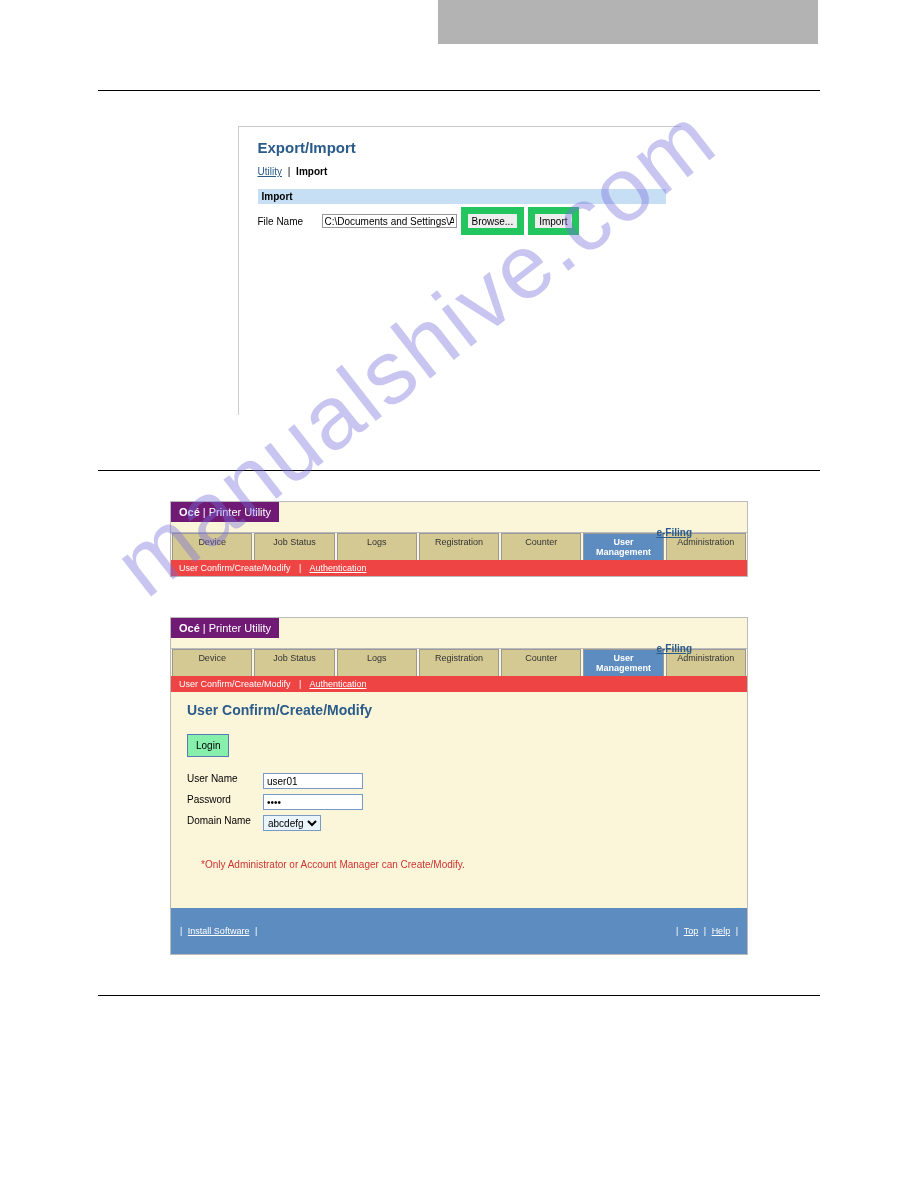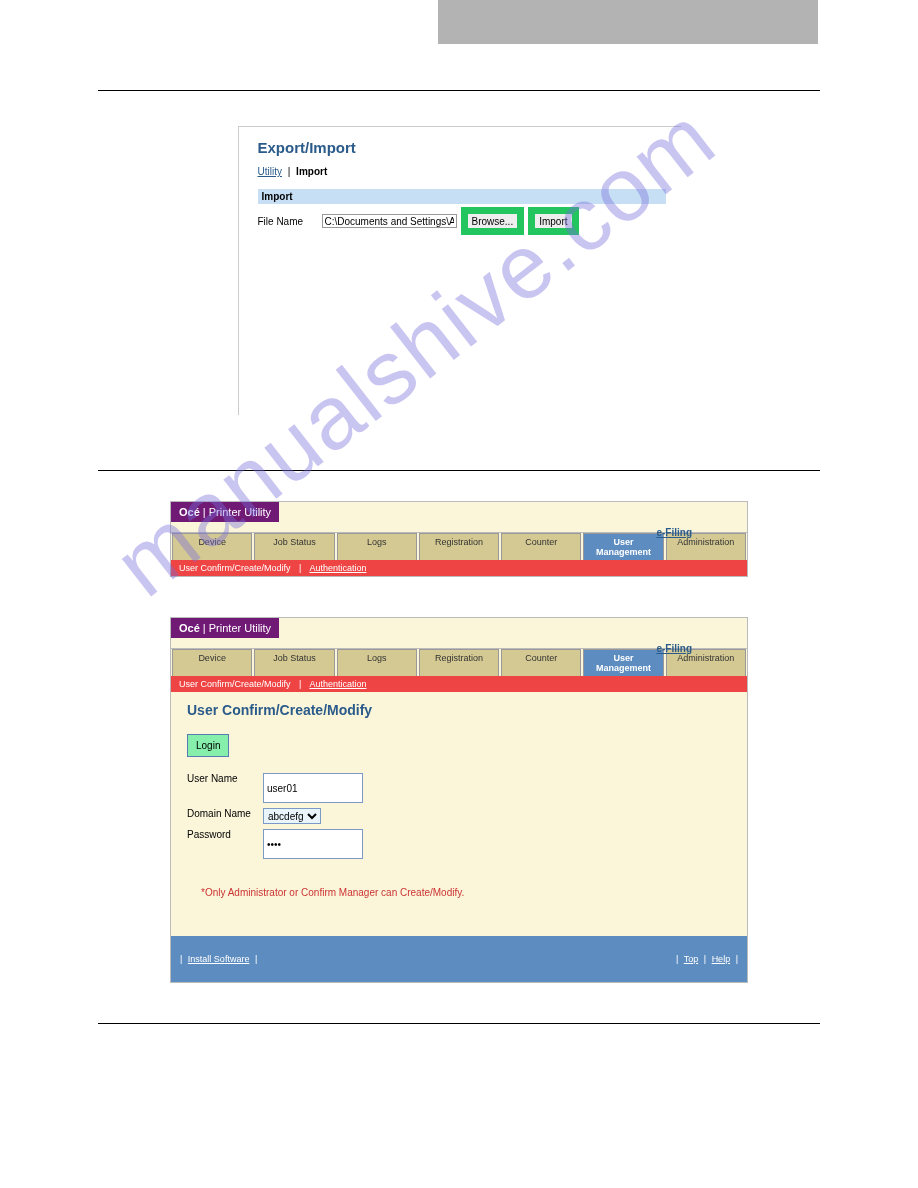--- a/index.html
+++ b/index.html
@@ -162,21 +162,21 @@
   }
   .form-row {
     display: flex;
     align-items: flex-start;
     margin-bottom: 5px;
     font-size: 10px;
   }
   .form-row .flabel { width: 76px; }
   .form-row input[type=text], .form-row input[type=password] {
     font-size: 10px;
-    height: 30px;
+    height: 16px;
     width: 100px;
     border: 1px solid #7a9ac5;
     padding: 0 3px;
   }
   .form-row select {
     font-size: 10px;
     height: 16px;
     border: 1px solid #7a9ac5;
     background: #eaf4fb;
   }
@@ -287,30 +287,30 @@
       <a>Authentication</a>
     </div>
     <div class="form-area">
       <div class="form-title">User Confirm/Create/Modify</div>
       <button class="login-btn">Login</button>
       <div class="form-row">
         <span class="flabel">User Name</span>
         <input type="text" value="user01" style="">
       </div>
       <div class="form-row">
+        <span class="flabel">Password</span>
+        <input type="text" value="••••" style="">
+      </div>
+      <div class="form-row">
         <span class="flabel">Domain Name</span>
         <select>
           <option>abcdefg</option>
         </select>
       </div>
-      <div class="form-row">
-        <span class="flabel">Password</span>
-        <input type="text" value="••••" style="">
-      </div>
-      <div class="note">*Only Administrator or Confirm Manager can Create/Modify.</div>
+      <div class="note">*Only Administrator or Account Manager can Create/Modify.</div>
     </div>
     <div class="footer-bar">
       <span>
         <span class="sep">|</span>
         <a>Install Software</a>
         <span class="sep">|</span>
       </span>
       <span>
         <span class="sep">|</span>
         <a>Top</a>

